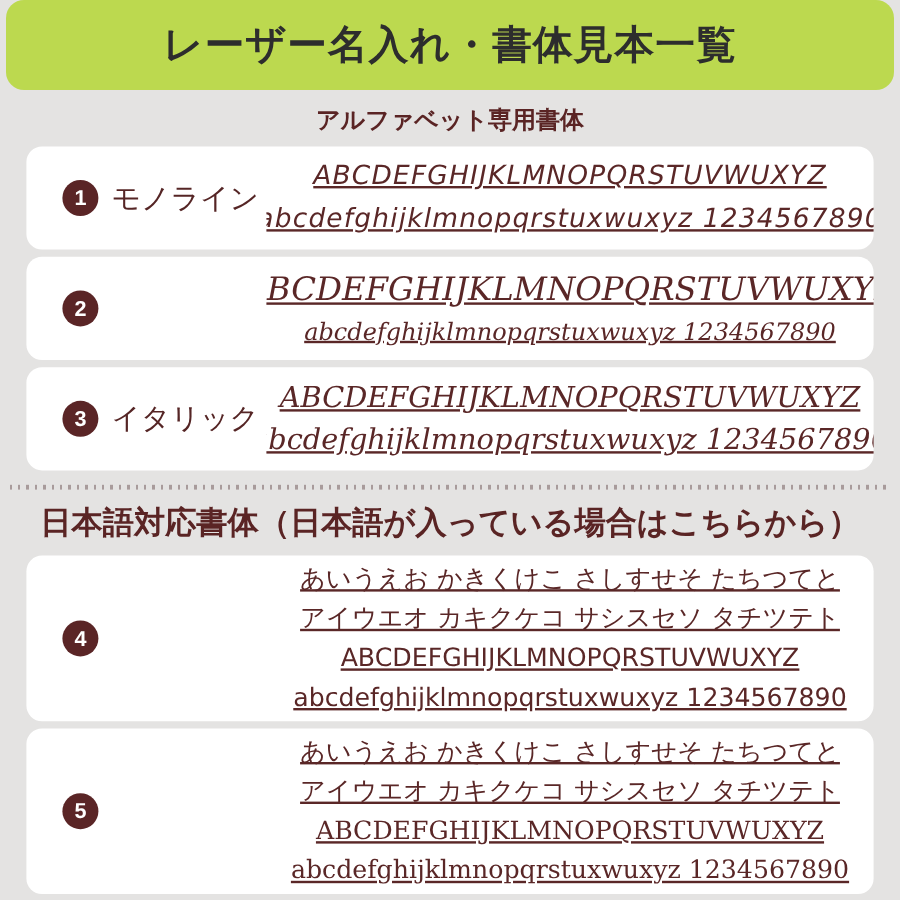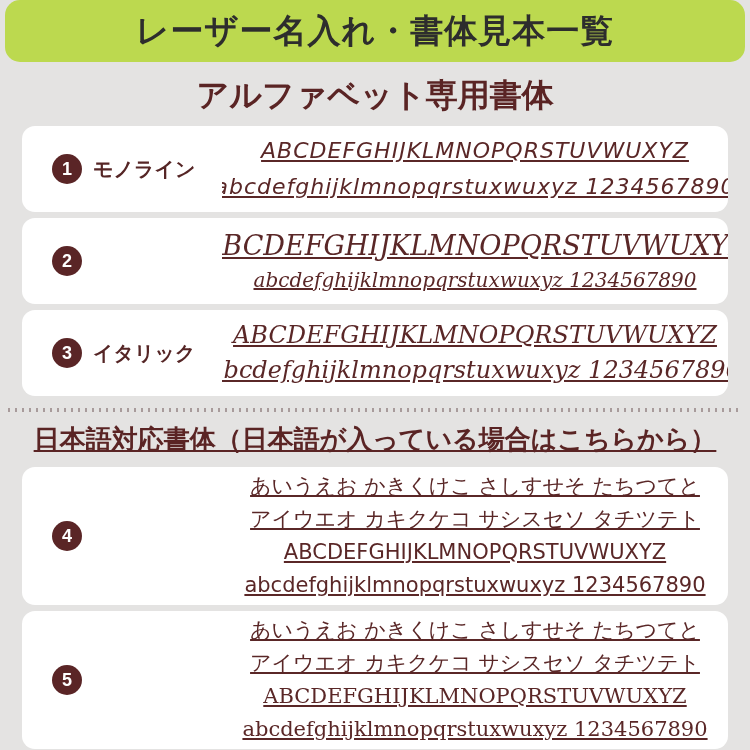--- a/index.html
+++ b/index.html
@@ -3,50 +3,50 @@
 <meta charset="utf-8">
 <style>
   html,body { margin:0; padding:0; }
   body {
     width:750px; height:750px;
     background:#e4e3e2;
     font-family:"Liberation Sans", sans-serif;
     overflow:hidden;
   }
   .banner {
-    margin:0 5px; height:62px;
+    margin:0 5px; height:75px;
     background:#bcd94f; border-radius:15px;
     display:flex; align-items:center; justify-content:center;
   }
   .banner-title {
     font-size:33px; font-weight:bold; color:#2d2d2d; letter-spacing:1px;
   }
   .section-heading {
     text-align:center; font-weight:bold; color:#5a2424; white-space:nowrap;
   }
-  .h1 { font-size:32px; margin:12px 4px 8px; }
-  .h2 { font-size:26px; margin:0 0 10px;text-decoration:underline; }
+  .h1 { font-size:20px; margin:12px 4px 8px; }
+  .h2 { font-size:26px; margin:0 0 10px; }
   .card {
     background:#ffffff; border-radius:13px;
     margin:0 22px 6px; display:flex; align-items:center;
   }
   .card.alpha { height:86px; }
   .card.jp { height:138px; }
   .row-head {
     width:200px; flex-shrink:0; box-sizing:border-box;
     display:flex; align-items:center; gap:11px; padding-left:30px;
   }
   .badge {
     width:30px; height:30px; border-radius:50%;
     background:#5a2526; color:#ffffff;
     display:flex; align-items:center; justify-content:center;
     font-size:18px; font-weight:bold; flex-shrink:0;
   }
   .row-label {
-    font-size:20px; font-weight:bold; color:#552525; white-space:nowrap;text-align:right;
+    font-size:24px; font-weight:normal; color:#552525; white-space:nowrap;text-align:right;
   }
   .samples {
     flex:1; display:flex; flex-direction:column;
     align-items:center; justify-content:center;
     color:#5a2727; overflow:hidden;
   }
   .samples div { white-space:nowrap;text-decoration:underline; }
   .monoline .line-0, .monoline .line-1 {
     font-family:"DejaVu Sans", sans-serif; font-style:italic;
     font-size:22px; line-height:36px; letter-spacing:1px;

